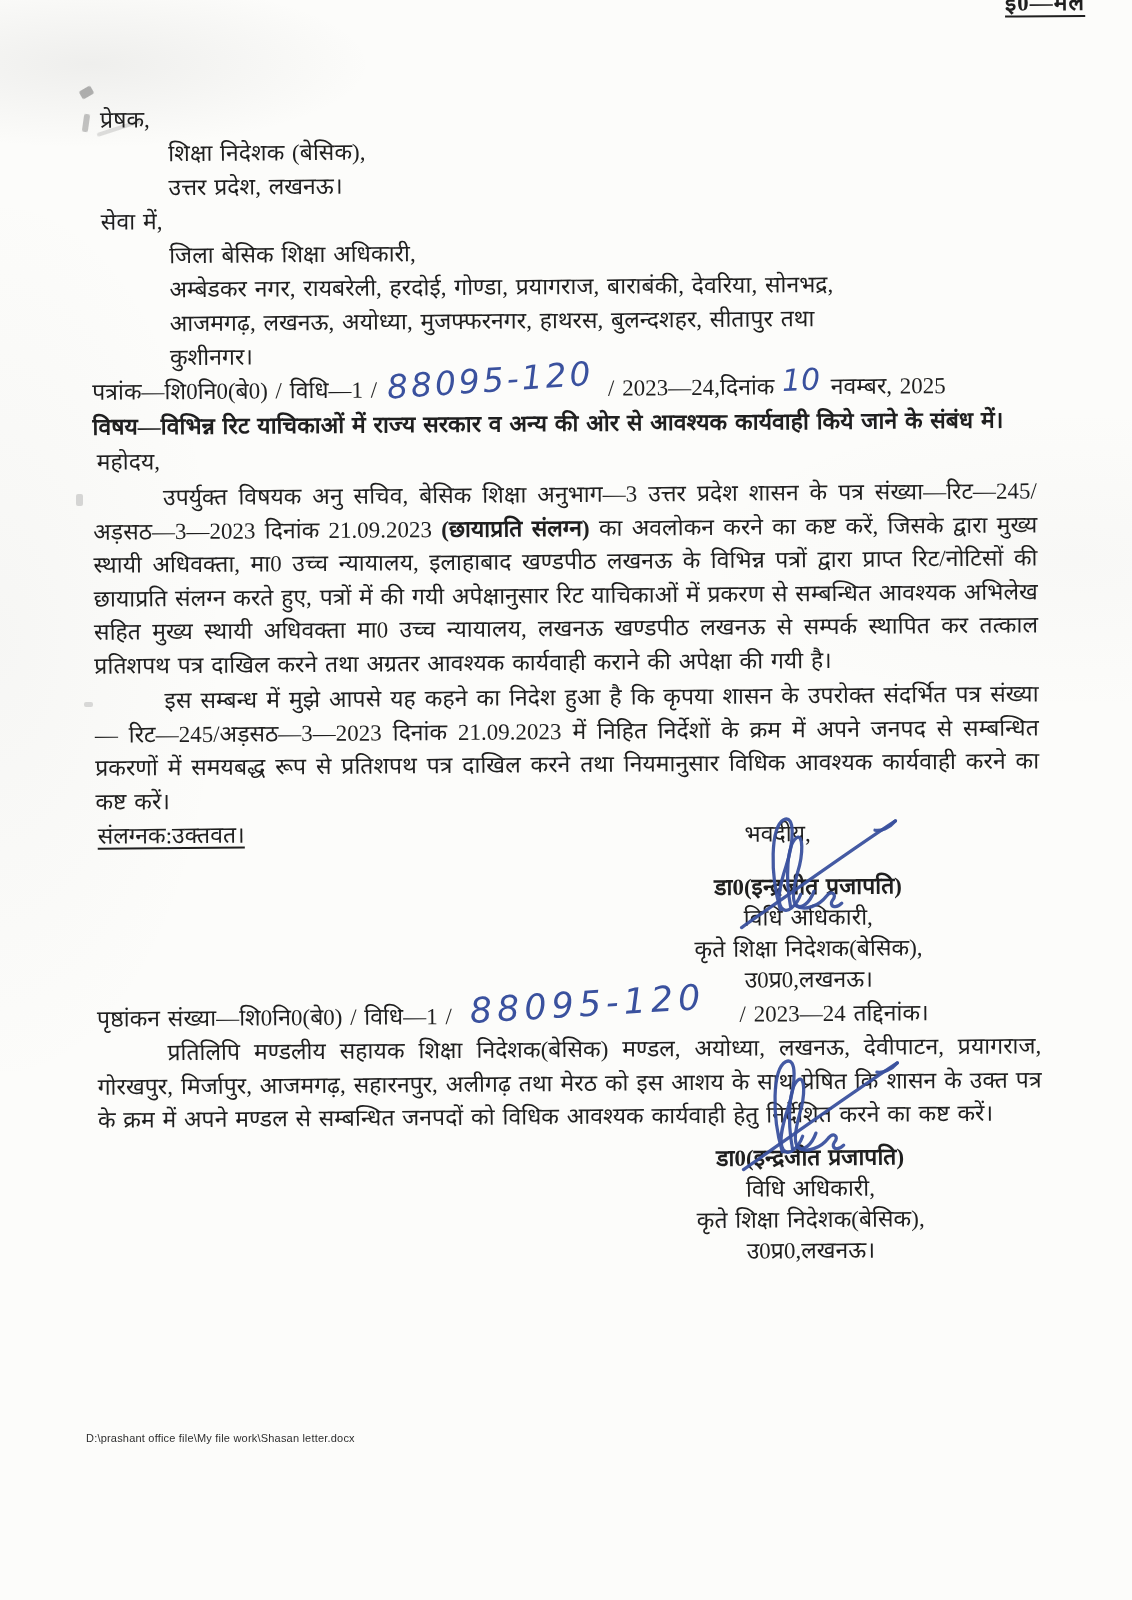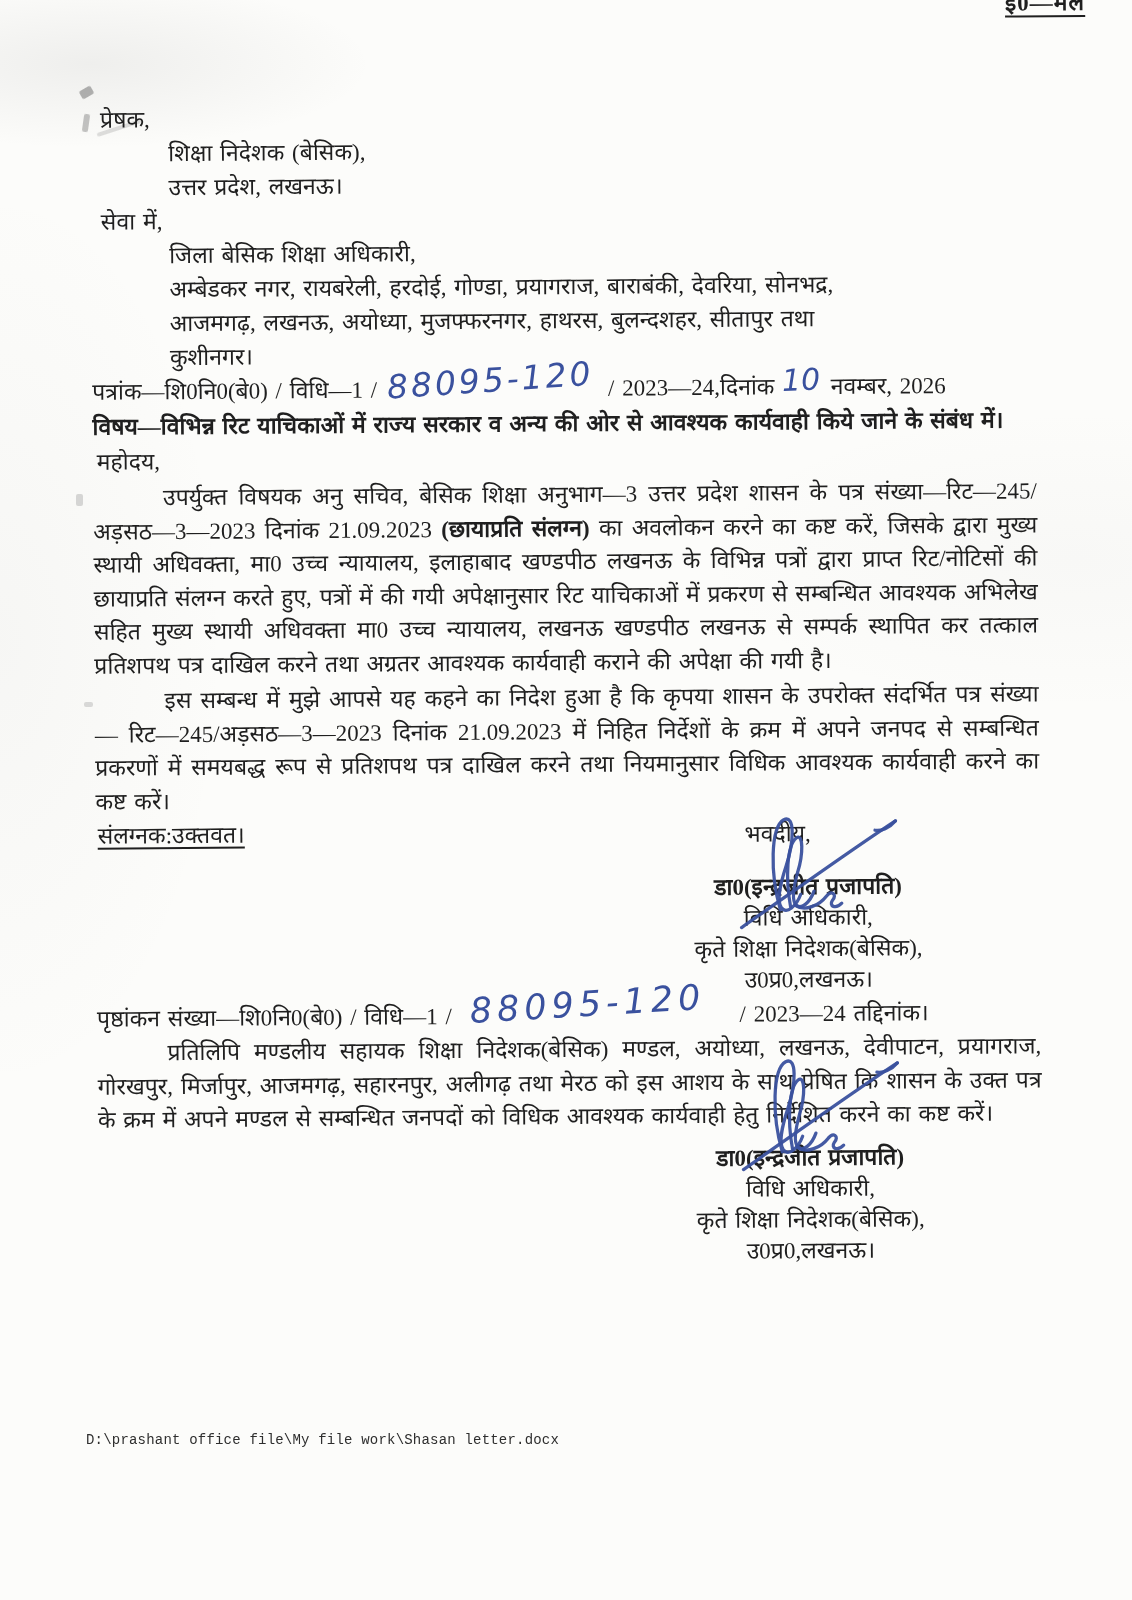--- a/index.html
+++ b/index.html
@@ -115,22 +115,22 @@
     stroke-linejoin:round;
     opacity:0.95;
   }
   .sig1{top:-14px; left:88px; width:180px; height:128px;}
   .sig2{top:-96px; left:88px; width:180px; height:128px;}
   .endorse{margin-top:2px; white-space:nowrap;}
   .copy-para{margin-top:0;}
   .footer-path{
     position:absolute;
     left:86px; top:1432px;
-    font-family:Liberation Mono, monospace;
-    font-size:14px;
+    font-family:Liberation Sans, sans-serif;
+    font-size:11px;
     color:#2e2e2e;
     letter-spacing:0.2px;
   }
   .artifact{position:absolute; background:#5a5a5a; border-radius:2px; filter:blur(0.6px);}
   .a1{left:80px; top:88px; width:13px; height:9px; opacity:.45; transform:rotate(-30deg);}
   .a2{left:83px; top:114px; width:6px; height:18px; opacity:.35; transform:rotate(8deg);}
   .a3{left:96px; top:126px; width:46px; height:4px; opacity:.18; transform:rotate(-18deg);}
   .a4{left:76px; top:494px; width:7px; height:12px; opacity:.22;}
   .a5{left:84px; top:702px; width:9px; height:5px; opacity:.2;}
 </style>
@@ -151,21 +151,21 @@
     <div class="indent1">शिक्षा निदेशक (बेसिक),</div>
     <div class="indent1">उत्तर प्रदेश, लखनऊ।</div>
 
     <div class="label">सेवा में,</div>
     <div class="indent1">जिला बेसिक शिक्षा अधिकारी,</div>
     <div class="indent1">अम्बेडकर नगर, रायबरेली, हरदोई, गोण्डा, प्रयागराज, बाराबंकी, देवरिया, सोनभद्र,</div>
     <div class="indent1">आजमगढ़, लखनऊ, अयोध्या, मुजफ्फरनगर, हाथरस, बुलन्दशहर, सीतापुर तथा</div>
     <div class="indent1">कुशीनगर।</div>
 
     <div class="ref-line">
-      <span>पत्रांक—शि0नि0(बे0) / विधि—1 /</span><span class="handwriting hw-number">88095-120</span><span>/ 2023—24,दिनांक</span><span class="handwriting hw-date">10</span><span>नवम्बर, 2026</span>
+      <span>पत्रांक—शि0नि0(बे0) / विधि—1 /</span><span class="handwriting hw-number">88095-120</span><span>/ 2023—24,दिनांक</span><span class="handwriting hw-date">10</span><span>नवम्बर, 2025</span>
     </div>
 
     <div class="subject">
       <span class="subject-label">विषय—</span><span>विभिन्न रिट याचिकाओं में राज्य सरकार व अन्य की ओर से आवश्यक कार्यवाही किये जाने के संबंध में।</span>
     </div>
 
     <div class="salutation">महोदय,</div>
 
     <p class="para"><span>उपर्युक्त विषयक अनु सचिव, बेसिक शिक्षा अनुभाग—3 उत्तर प्रदेश शासन के पत्र संख्या—रिट—245/अड़सठ—3—2023 दिनांक 21.09.2023 </span><span class="bold">(छायाप्रति संलग्न)</span><span> का अवलोकन करने का कष्ट करें, जिसके द्वारा मुख्य स्थायी अधिवक्ता, मा0 उच्च न्यायालय, इलाहाबाद खण्डपीठ लखनऊ के विभिन्न पत्रों द्वारा प्राप्त रिट/नोटिसों की छायाप्रति संलग्न करते हुए, पत्रों में की गयी अपेक्षानुसार रिट याचिकाओं में प्रकरण से सम्बन्धित आवश्यक अभिलेख सहित मुख्य स्थायी अधिवक्ता मा0 उच्च न्यायालय, लखनऊ खण्डपीठ लखनऊ से सम्पर्क स्थापित कर तत्काल प्रतिशपथ पत्र दाखिल करने तथा अग्रतर आवश्यक कार्यवाही कराने की अपेक्षा की गयी है।</span></p>
 

